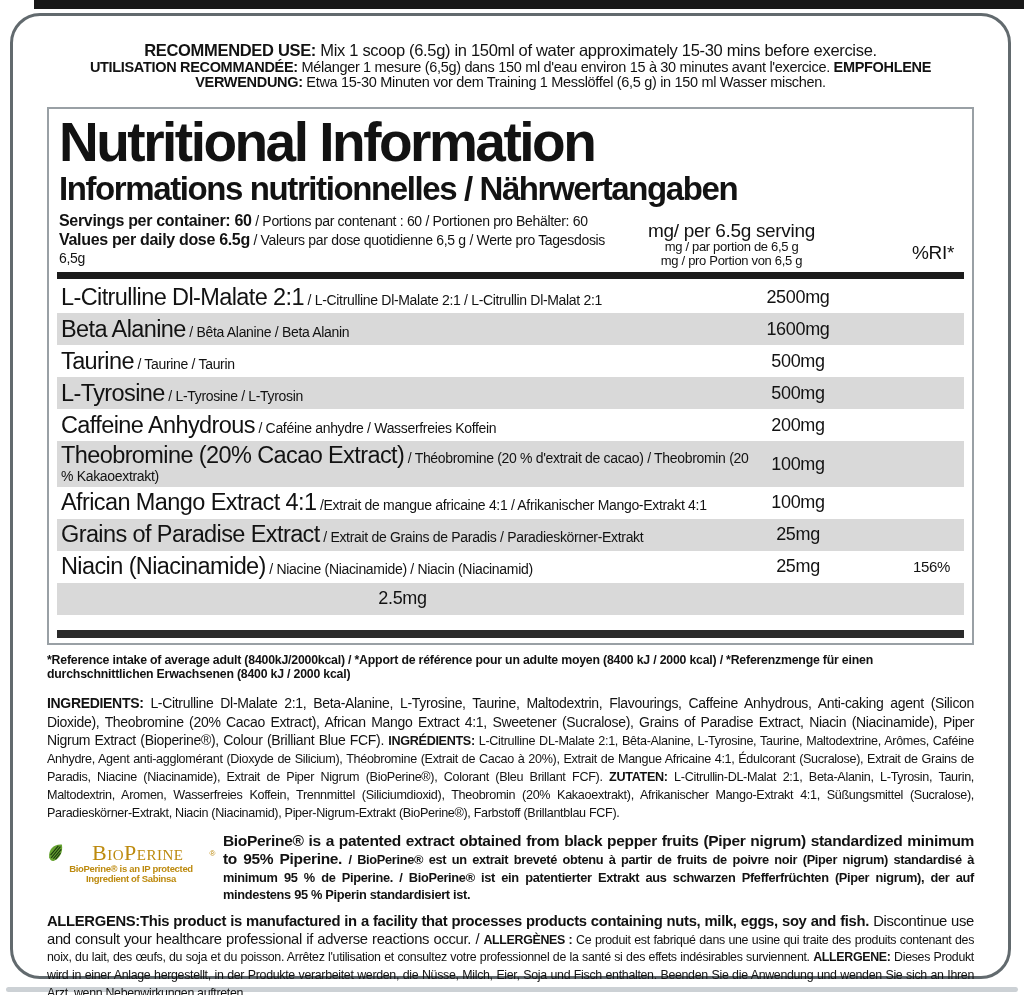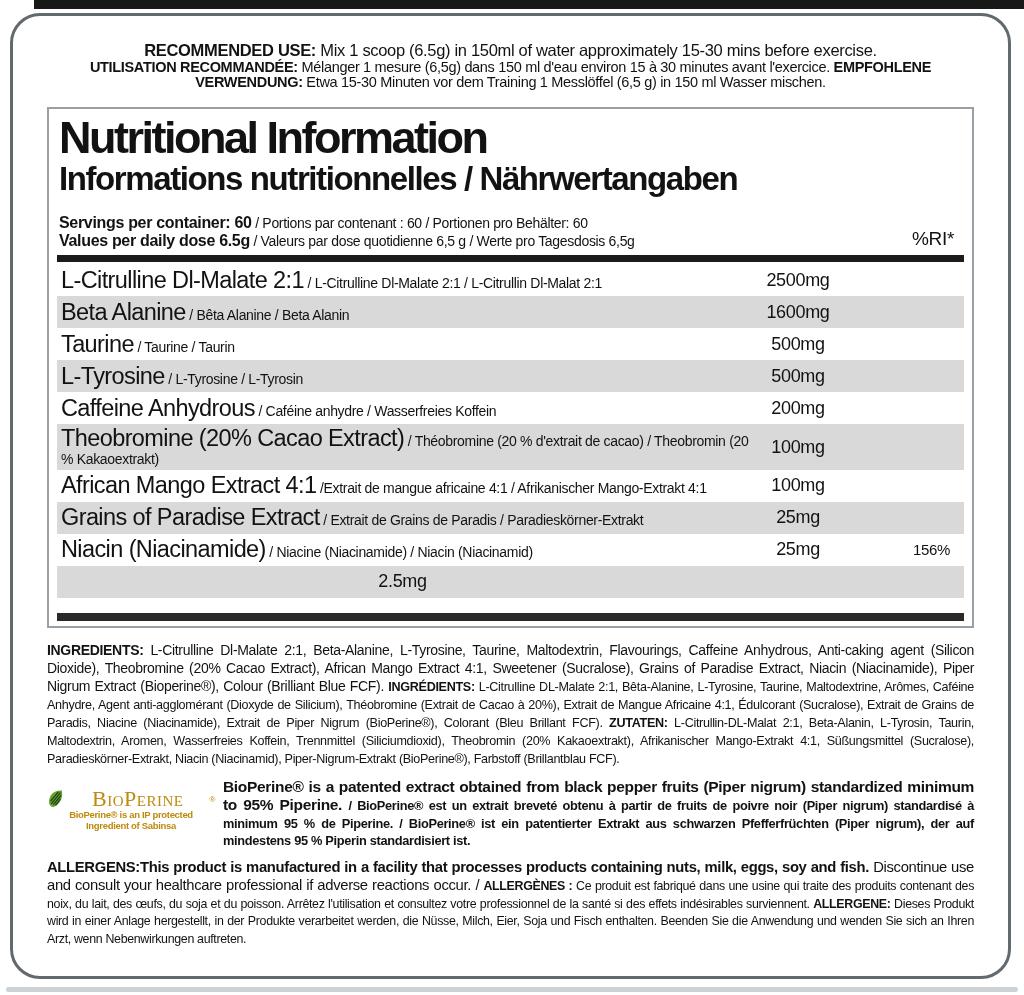--- a/index.html
+++ b/index.html
@@ -8,21 +8,21 @@
   .bottom-strip{position:absolute;bottom:3px;left:6px;right:6px;height:5px;background:#ccd1d5;border-radius:3px;}
   .label{position:absolute;top:13px;left:10px;right:13px;bottom:16px;background:#fff;
     border:3px solid #626a6e;border-radius:30px;padding:26px 34px 16px 34px;box-sizing:border-box;}
   
   .rec{line-height:1.07;text-align:center;}
   .rec .l1{font-size:16.5px;}
   .rec .l2{font-size:14.5px;}
   .b{font-weight:700;}
   
   .ntable{margin-top:16px;border:2px solid #99a0a5;padding:6px 8px 3px 8px;}
-  .ntitle{font-size:45px;font-weight:700;letter-spacing:-2.5px;line-height:1.0;padding-left:2px;}
+  .ntitle{font-size:55px;font-weight:700;letter-spacing:-2.5px;line-height:1.0;padding-left:2px;}
   .nsub{font-size:33px;font-weight:700;letter-spacing:-1.4px;line-height:1.05;padding-left:2px;margin-top:2px;}
   .thead{display:flex;align-items:flex-end;margin-top:6px;padding-left:2px;}
   .serv{flex:1;line-height:1.15;}
   .serv .en{font-size:16px;font-weight:bold;}
   .serv .frde{font-size:14px;}
   .amth{width:225px;text-align:center;line-height:1.0;}
   .amth .big{font-size:19px;}
   .amth .small{font-size:13px;line-height:1.05;}
   .rih{width:110px;text-align:right;padding-right:10px;font-size:19px;align-self:center;margin-top:26px;}
   .bar{height:7px;background:#1b1b1b;margin-top:5px;}
@@ -73,20 +73,25 @@
 
   <div class="ntable">
     <div class="ntitle">Nutritional Information</div>
     <div class="nsub">Informations nutritionnelles / Nährwertangaben</div>
 
     <div class="thead">
       <div class="serv">
         <div><span class="en">Servings per container: 60</span><span class="frde"> / Portions par contenant : 60 / Portionen pro Behälter: 60</span></div>
         <div><span class="en">Values per daily dose 6.5g</span><span class="frde"> / Valeurs par dose quotidienne 6,5 g / Werte pro Tagesdosis 6,5g</span></div>
       </div>
+      <div class="amth">
+        <div class="big">mg/ per 6.5g serving</div>
+        <div class="small">mg / par portion de 6,5 g</div>
+        <div class="small">mg / pro Portion von 6,5 g</div>
+      </div>
       <div class="rih">%RI*</div>
     </div>
 
     <div class="bar"></div>
 
     <div class="rows">
       <div class="row">
         <div class="namecell"><span class="nm">L-Citrulline Dl-Malate 2:1</span><span class="sub"> / </span><span class="sub">L-Citrulline Dl-Malate 2:1 / L-Citrullin Dl-Malat 2:1</span></div>
         <div class="amt">2500mg</div>
         <div class="ri"></div>
@@ -134,20 +139,21 @@
       <div class="row gray">
         <div class="amt">2.5mg</div>
         <div class="ri"></div>
       </div>
     </div>
 
     <div class="tspacer"></div>
     <div class="bbar"></div>
   </div>
 
+  <div class="foot">*Reference intake of average adult (8400kJ/2000kcal) / *Apport de référence pour un adulte moyen (8400 kJ / 2000 kcal) / *Referenzmenge für einen durchschnittlichen Erwachsenen (8400 kJ / 2000 kcal)</div>
 
   <div class="ingr"><span class="en b">INGREDIENTS:</span><span class="en"> L-Citrulline Dl-Malate 2:1, Beta-Alanine, L-Tyrosine, Taurine, Maltodextrin, Flavourings, Caffeine Anhydrous, Anti-caking agent (Silicon Dioxide), Theobromine (20% Cacao Extract), African Mango Extract 4:1, Sweetener (Sucralose), Grains of Paradise Extract, Niacin (Niacinamide), Piper Nigrum Extract (Bioperine®), Colour (Brilliant Blue FCF). </span><span class="frde b">INGRÉDIENTS:</span><span class="frde"> L-Citrulline DL-Malate 2:1, Bêta-Alanine, L-Tyrosine, Taurine, Maltodextrine, Arômes, Caféine Anhydre, Agent anti-agglomérant (Dioxyde de Silicium), Théobromine (Extrait de Cacao à 20%), Extrait de Mangue Africaine 4:1, Édulcorant (Sucralose), Extrait de Grains de Paradis, Niacine (Niacinamide), Extrait de Piper Nigrum (BioPerine®), Colorant (Bleu Brillant FCF). </span><span class="frde b">ZUTATEN:</span><span class="frde"> L-Citrullin-DL-Malat 2:1, Beta-Alanin, L-Tyrosin, Taurin, Maltodextrin, Aromen, Wasserfreies Koffein, Trennmittel (Siliciumdioxid), Theobromin (20% Kakaoextrakt), Afrikanischer Mango-Extrakt 4:1, Süßungsmittel (Sucralose), Paradieskörner-Extrakt, Niacin (Niacinamid), Piper-Nigrum-Extrakt (BioPerine®), Farbstoff (Brillantblau FCF).</span></div>
 
   <div class="bio">
     <div class="biologo">
       <div class="wordrow">
         <svg class="leaf-ic" viewBox="0 0 24 28">
           <path d="M21 2 C10 1 2 8 3 20 C4 24 7 26 10 25 C18 22 23 12 21 2 Z" fill="#66a331"></path>
           <path d="M19 5 L6 21 M20 9 L9 22 M16 4 L5 17 M19 14 L12 23" stroke="#1e3a10" stroke-width="1.6" fill="none"></path>
         </svg>

